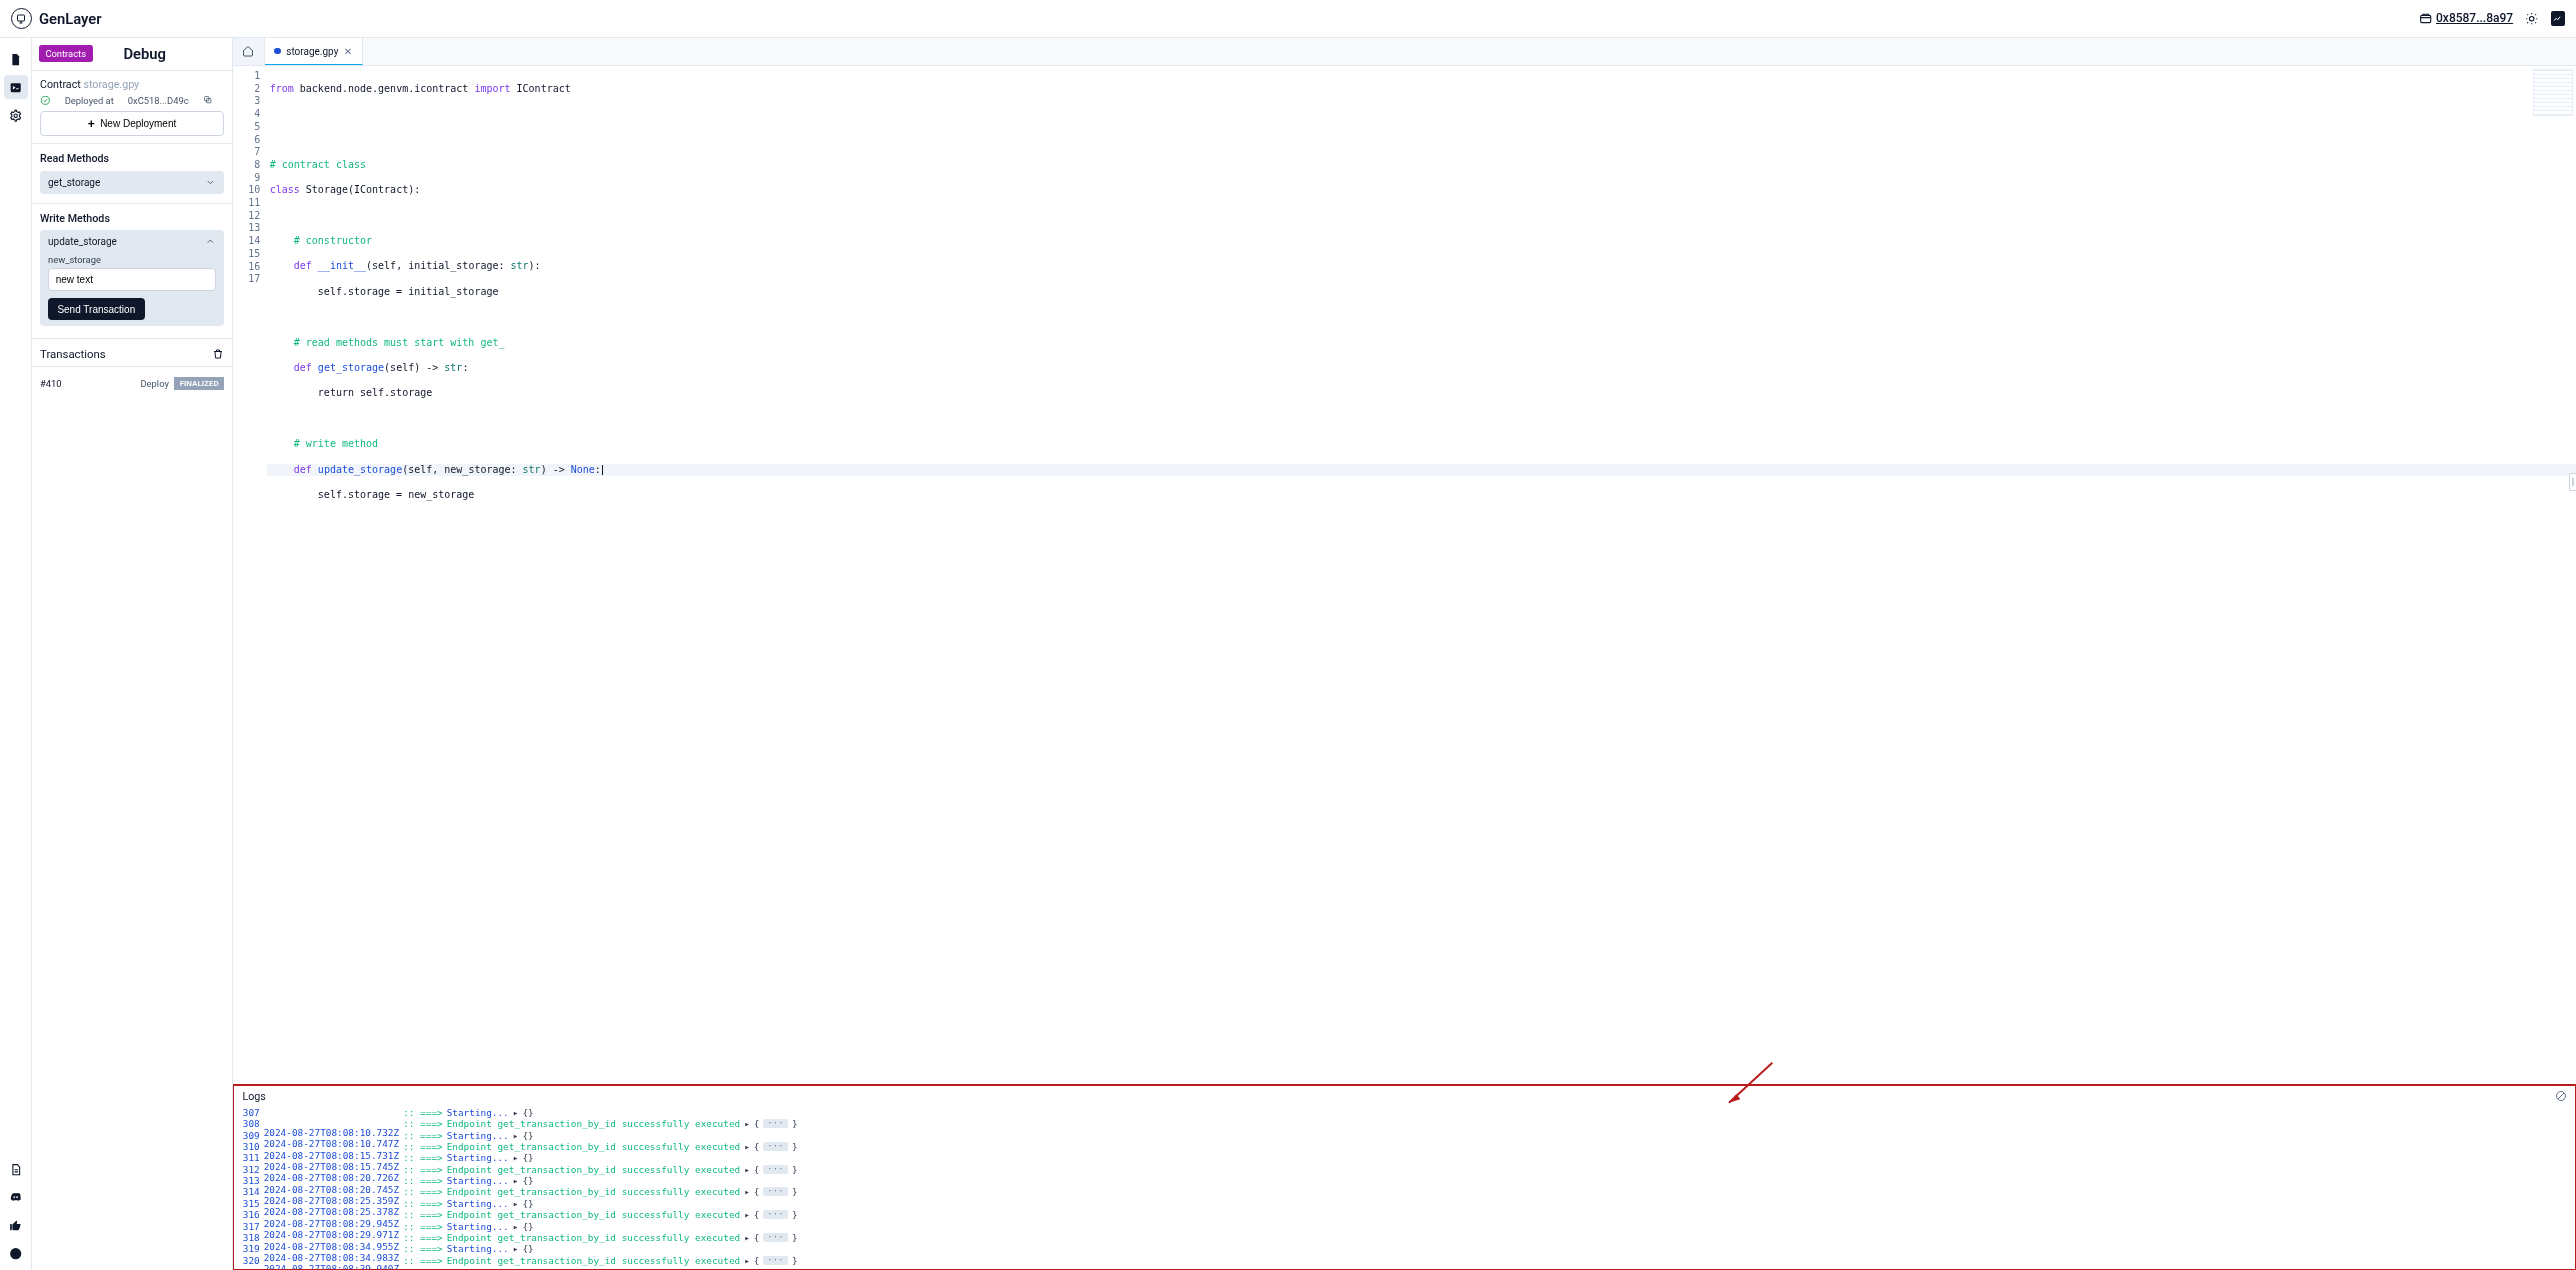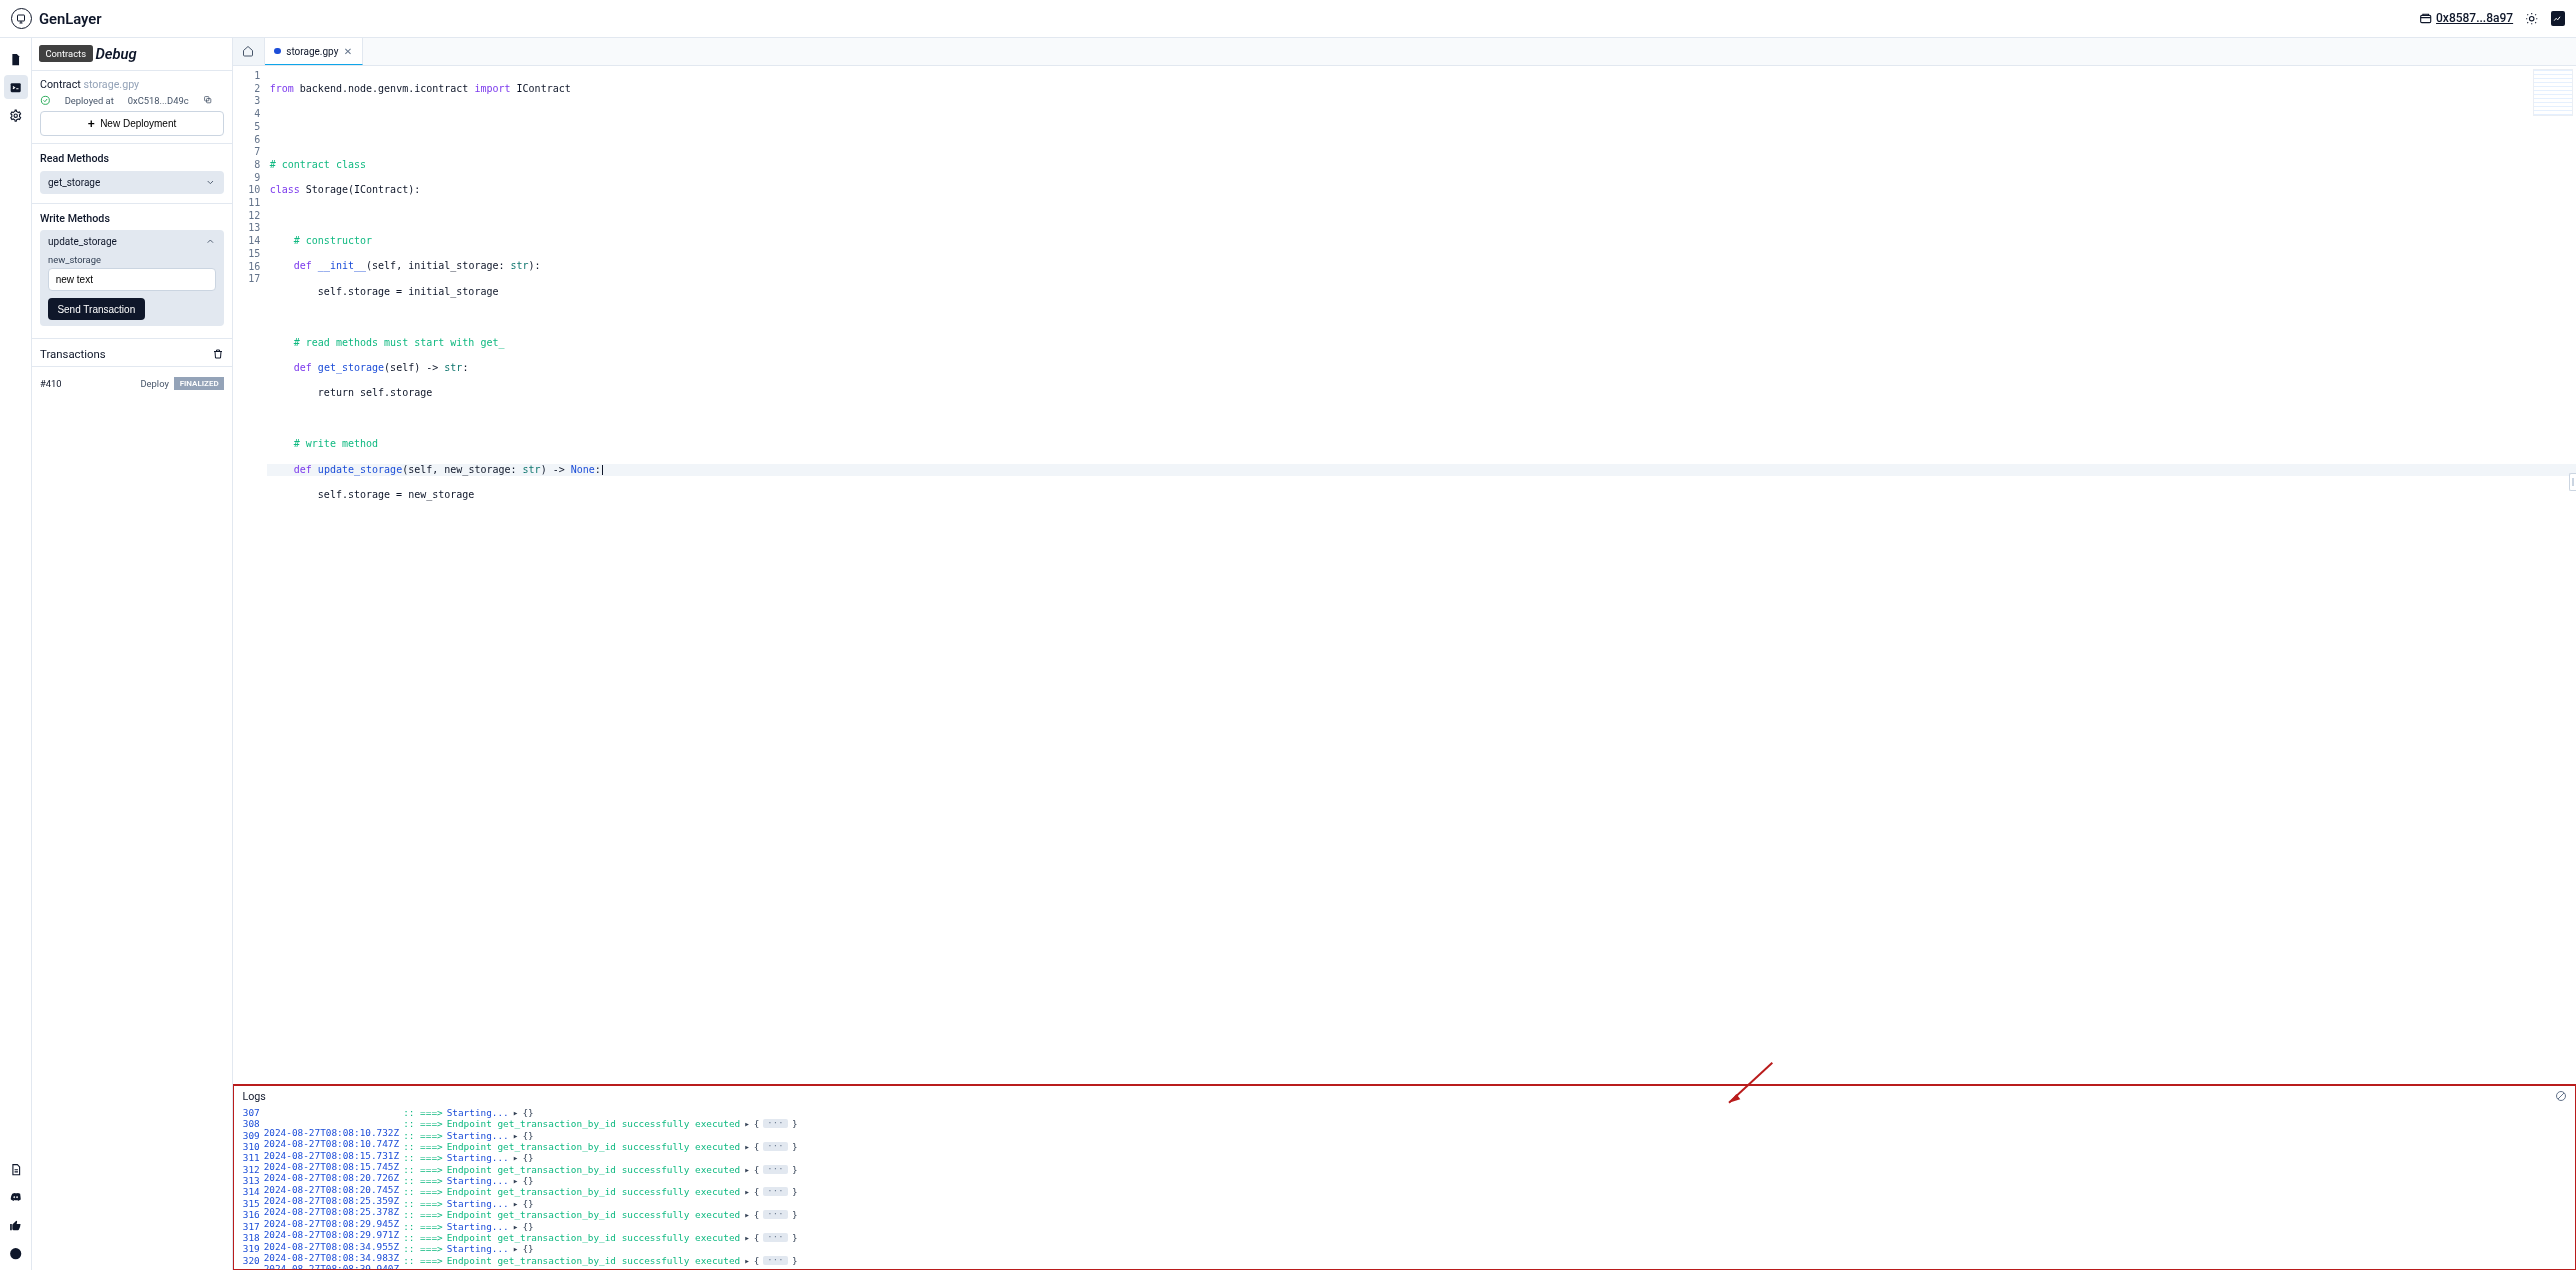--- a/index.html
+++ b/index.html
@@ -58,23 +58,23 @@
 
 
 .sidebar {
   width: 201px; border-right: 0.7px solid #e2e8f0; display: flex; flex-direction: column;
   overflow-y: auto;
 }
 .sidebar-head {
   height: 32px; display: flex; align-items: center; padding: 0 9.4px;
   position: relative;
 }
-.sidebar-title { font-size: 14.8px; font-weight: 600; margin-left: 54px; font-style: italic; }
+.sidebar-title { font-size: 14.8px; font-weight: 600; margin-left: 82px; }
 .tooltip {
-  position: absolute; left: 6.7px; top: 6.7px; background: #404040; color: #fff;
+  position: absolute; left: 6.7px; top: 6.7px; background: #a21caf; color: #fff;
   font-size: 9.4px; padding: 3.4px 6.7px; border-radius: 2.7px; z-index: 10;
 }
 .section {
   border-bottom: 0.7px solid #e2e8f0; padding: 6.7px 8px;
 }
 .label-row { font-size: 10.7px; color: #0f172a; }
 .label-row .muted { color: #94a3b8; }
 .deployed-row {
   display: flex; align-items: center; gap: 14px; font-size: 9.4px;
   color: #475569; margin-top: 4px;

